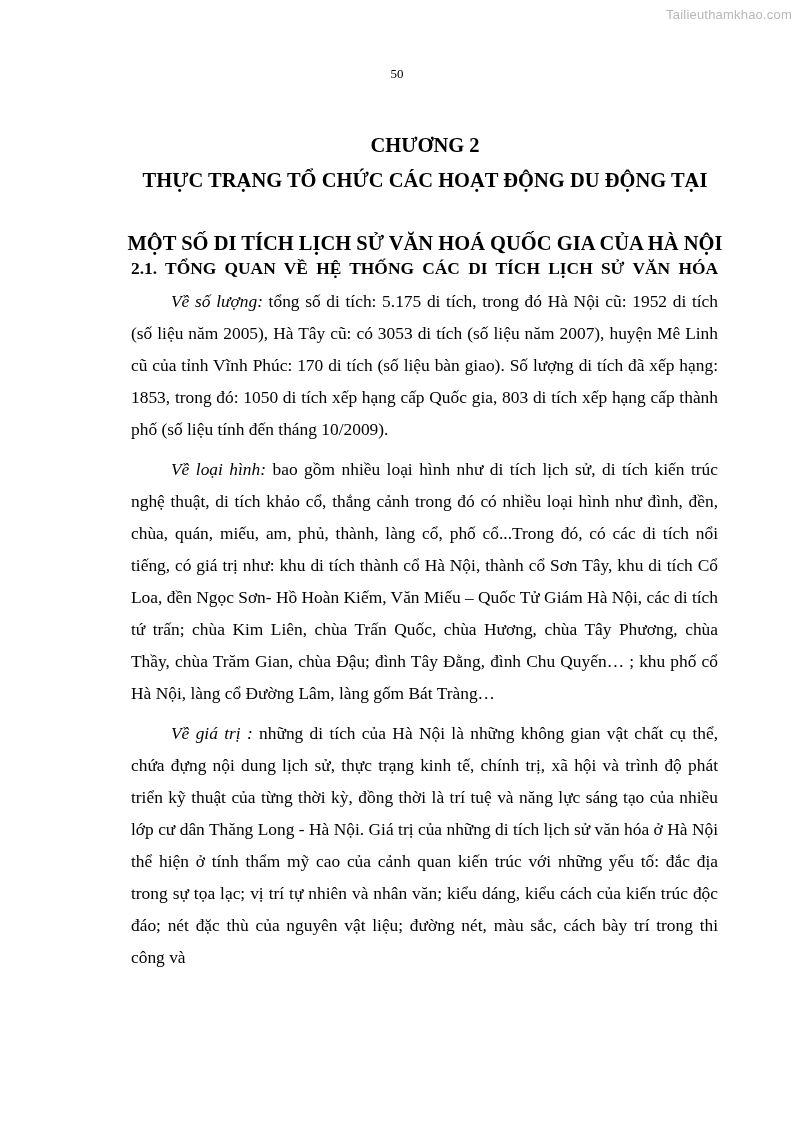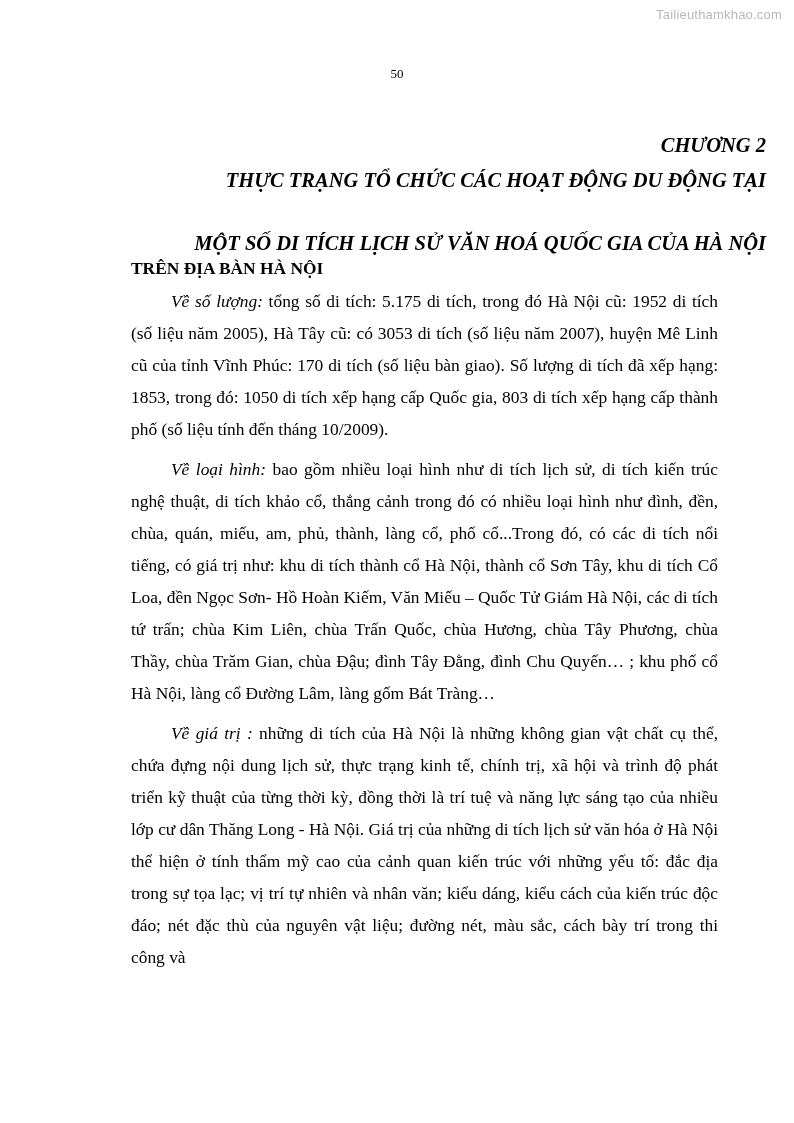--- a/index.html
+++ b/index.html
@@ -11,43 +11,42 @@
       width: 794px;
       height: 1123px;
       position: relative;
       overflow: hidden;
       font-family: "Liberation Serif", "DejaVu Serif", serif;
       color: #000000;
     }
     .watermark {
       position: absolute;
       top: 7px;
-      right: 12px;
+      right: 2px;
       font-family: "Liberation Sans", "DejaVu Sans", sans-serif;
       font-size: 13px;
       color: #b8b8b8;
       letter-spacing: 0.2px;
     }
     .page-number {
       position: absolute;
       top: 66px;
       left: 0;
       width: 100%;
       text-align: center;
       font-size: 13px;
     }
     .chapter {
       position: absolute;
-      left: 116px;
+      left: 100px;
       width: 650px;
-      text-align: right;
+      text-align: center;
       font-weight: bold;
       font-size: 20.5px;
       line-height: 34px;
-      font-style: italic;
     }
     .chapter-number { top: 128px; }
     .chapter-title-1 { top: 163px; }
     .chapter-title-2 { top: 197px; margin-top: 29px; }
     .content {
       position: absolute;
       left: 131px;
       width: 587px;
       top: 252px;
       font-size: 17.4px;
@@ -87,21 +86,21 @@
 <div class="watermark">Tailieuthamkhao.com</div>
 
 <div class="page-number">50</div>
 
 <div class="chapter chapter-number">CHƯƠNG 2</div>
 <div class="chapter chapter-title-1">THỰC TRẠNG TỔ CHỨC CÁC HOẠT ĐỘNG DU ĐỘNG TẠI</div>
 <div class="chapter chapter-title-2">MỘT SỐ DI TÍCH LỊCH SỬ VĂN HOÁ QUỐC GIA CỦA HÀ NỘI</div>
 
 <div class="content">
   <h2 class="section-heading">
-    <span>TRÊN ĐỊA BÀN HÀ NỘI</span>
+    <span class="line1">2.1. TỔNG QUAN VỀ HỆ THỐNG CÁC DI TÍCH LỊCH SỬ VĂN HÓA</span>
   </h2>
 
   <p class="para"><span class="lead">Về số lượng:</span><span>  tổng số di tích: 5.175 di tích, trong đó Hà Nội cũ: 1952 di tích (số liệu năm 2005), Hà Tây cũ: có 3053 di tích (số liệu năm 2007), huyện Mê Linh cũ của tỉnh Vĩnh Phúc: 170 di tích (số liệu bàn giao). Số lượng di tích đã xếp hạng: 1853, trong đó: 1050 di tích xếp hạng cấp Quốc gia, 803 di tích xếp hạng cấp thành phố (số liệu tính đến tháng 10/2009).</span></p>
 
   <p class="para"><span class="lead">Về loại hình:</span><span> bao gồm nhiều loại hình như di tích lịch sử, di tích kiến trúc nghệ thuật, di tích khảo cổ, thắng cảnh trong đó có nhiều loại hình như đình, đền, chùa, quán, miếu, am, phủ, thành, làng cổ, phố cổ...Trong đó, có các di tích nổi tiếng, có giá trị như: khu di tích thành cổ Hà Nội, thành cổ Sơn Tây, khu di tích Cổ Loa, đền Ngọc Sơn- Hồ Hoàn Kiếm, Văn Miếu – Quốc Tử Giám Hà Nội, các di tích tứ trấn; chùa Kim Liên, chùa Trấn Quốc, chùa Hương, chùa Tây Phương, chùa Thầy, chùa Trăm Gian, chùa Đậu; đình Tây Đằng, đình Chu Quyến… ; khu phố cổ Hà Nội, làng cổ Đường Lâm, làng gốm Bát Tràng…</span></p>
 
   <p class="para"><span class="lead">Về giá trị :</span><span> những di tích của Hà Nội là những không gian vật chất cụ thể, chứa đựng nội dung lịch sử, thực trạng kinh tế, chính trị, xã hội và trình độ phát triển kỹ thuật của từng thời kỳ, đồng thời là trí tuệ và năng lực sáng tạo của nhiều lớp cư dân Thăng Long - Hà Nội. Giá trị của những di tích lịch sử văn hóa ở Hà Nội thể hiện ở tính thẩm mỹ cao của cảnh quan kiến trúc với những yếu tố: đắc địa trong sự tọa lạc; vị trí tự nhiên và nhân văn; kiểu dáng, kiểu cách của kiến trúc độc đáo; nét đặc thù của nguyên vật liệu; đường nét, màu sắc, cách bày trí trong thi công và</span></p>
 </div>
 
 </body></html>

